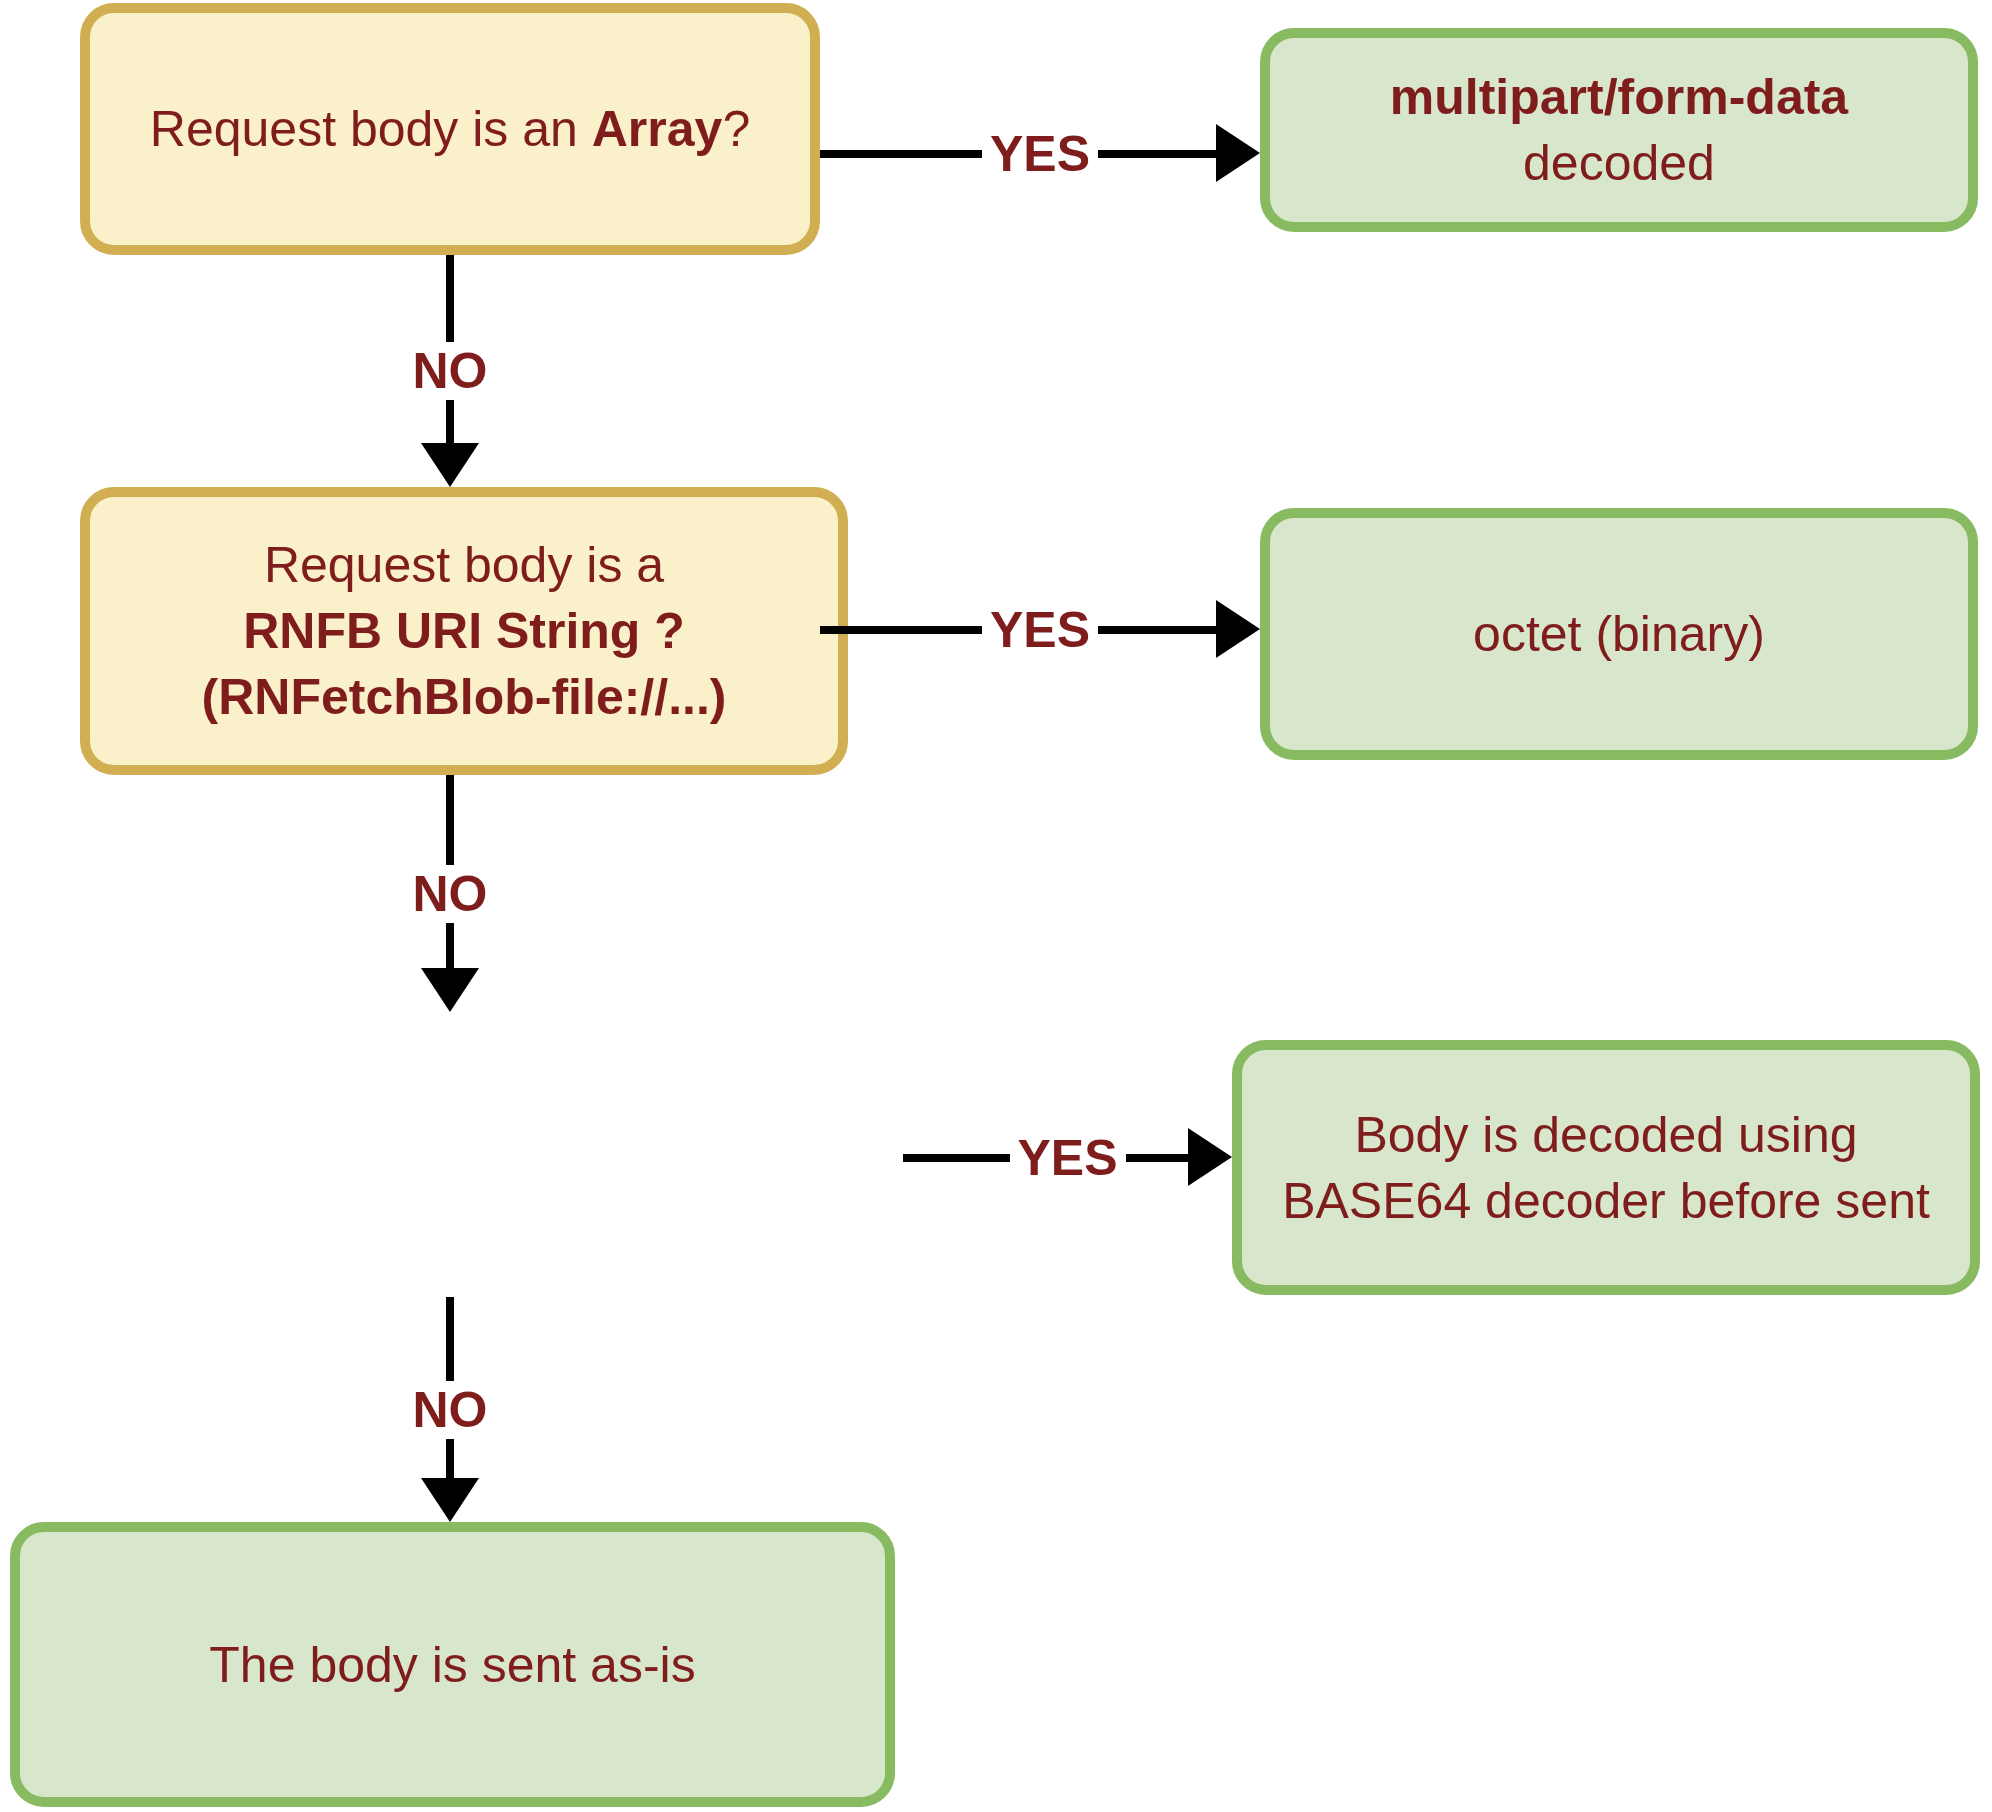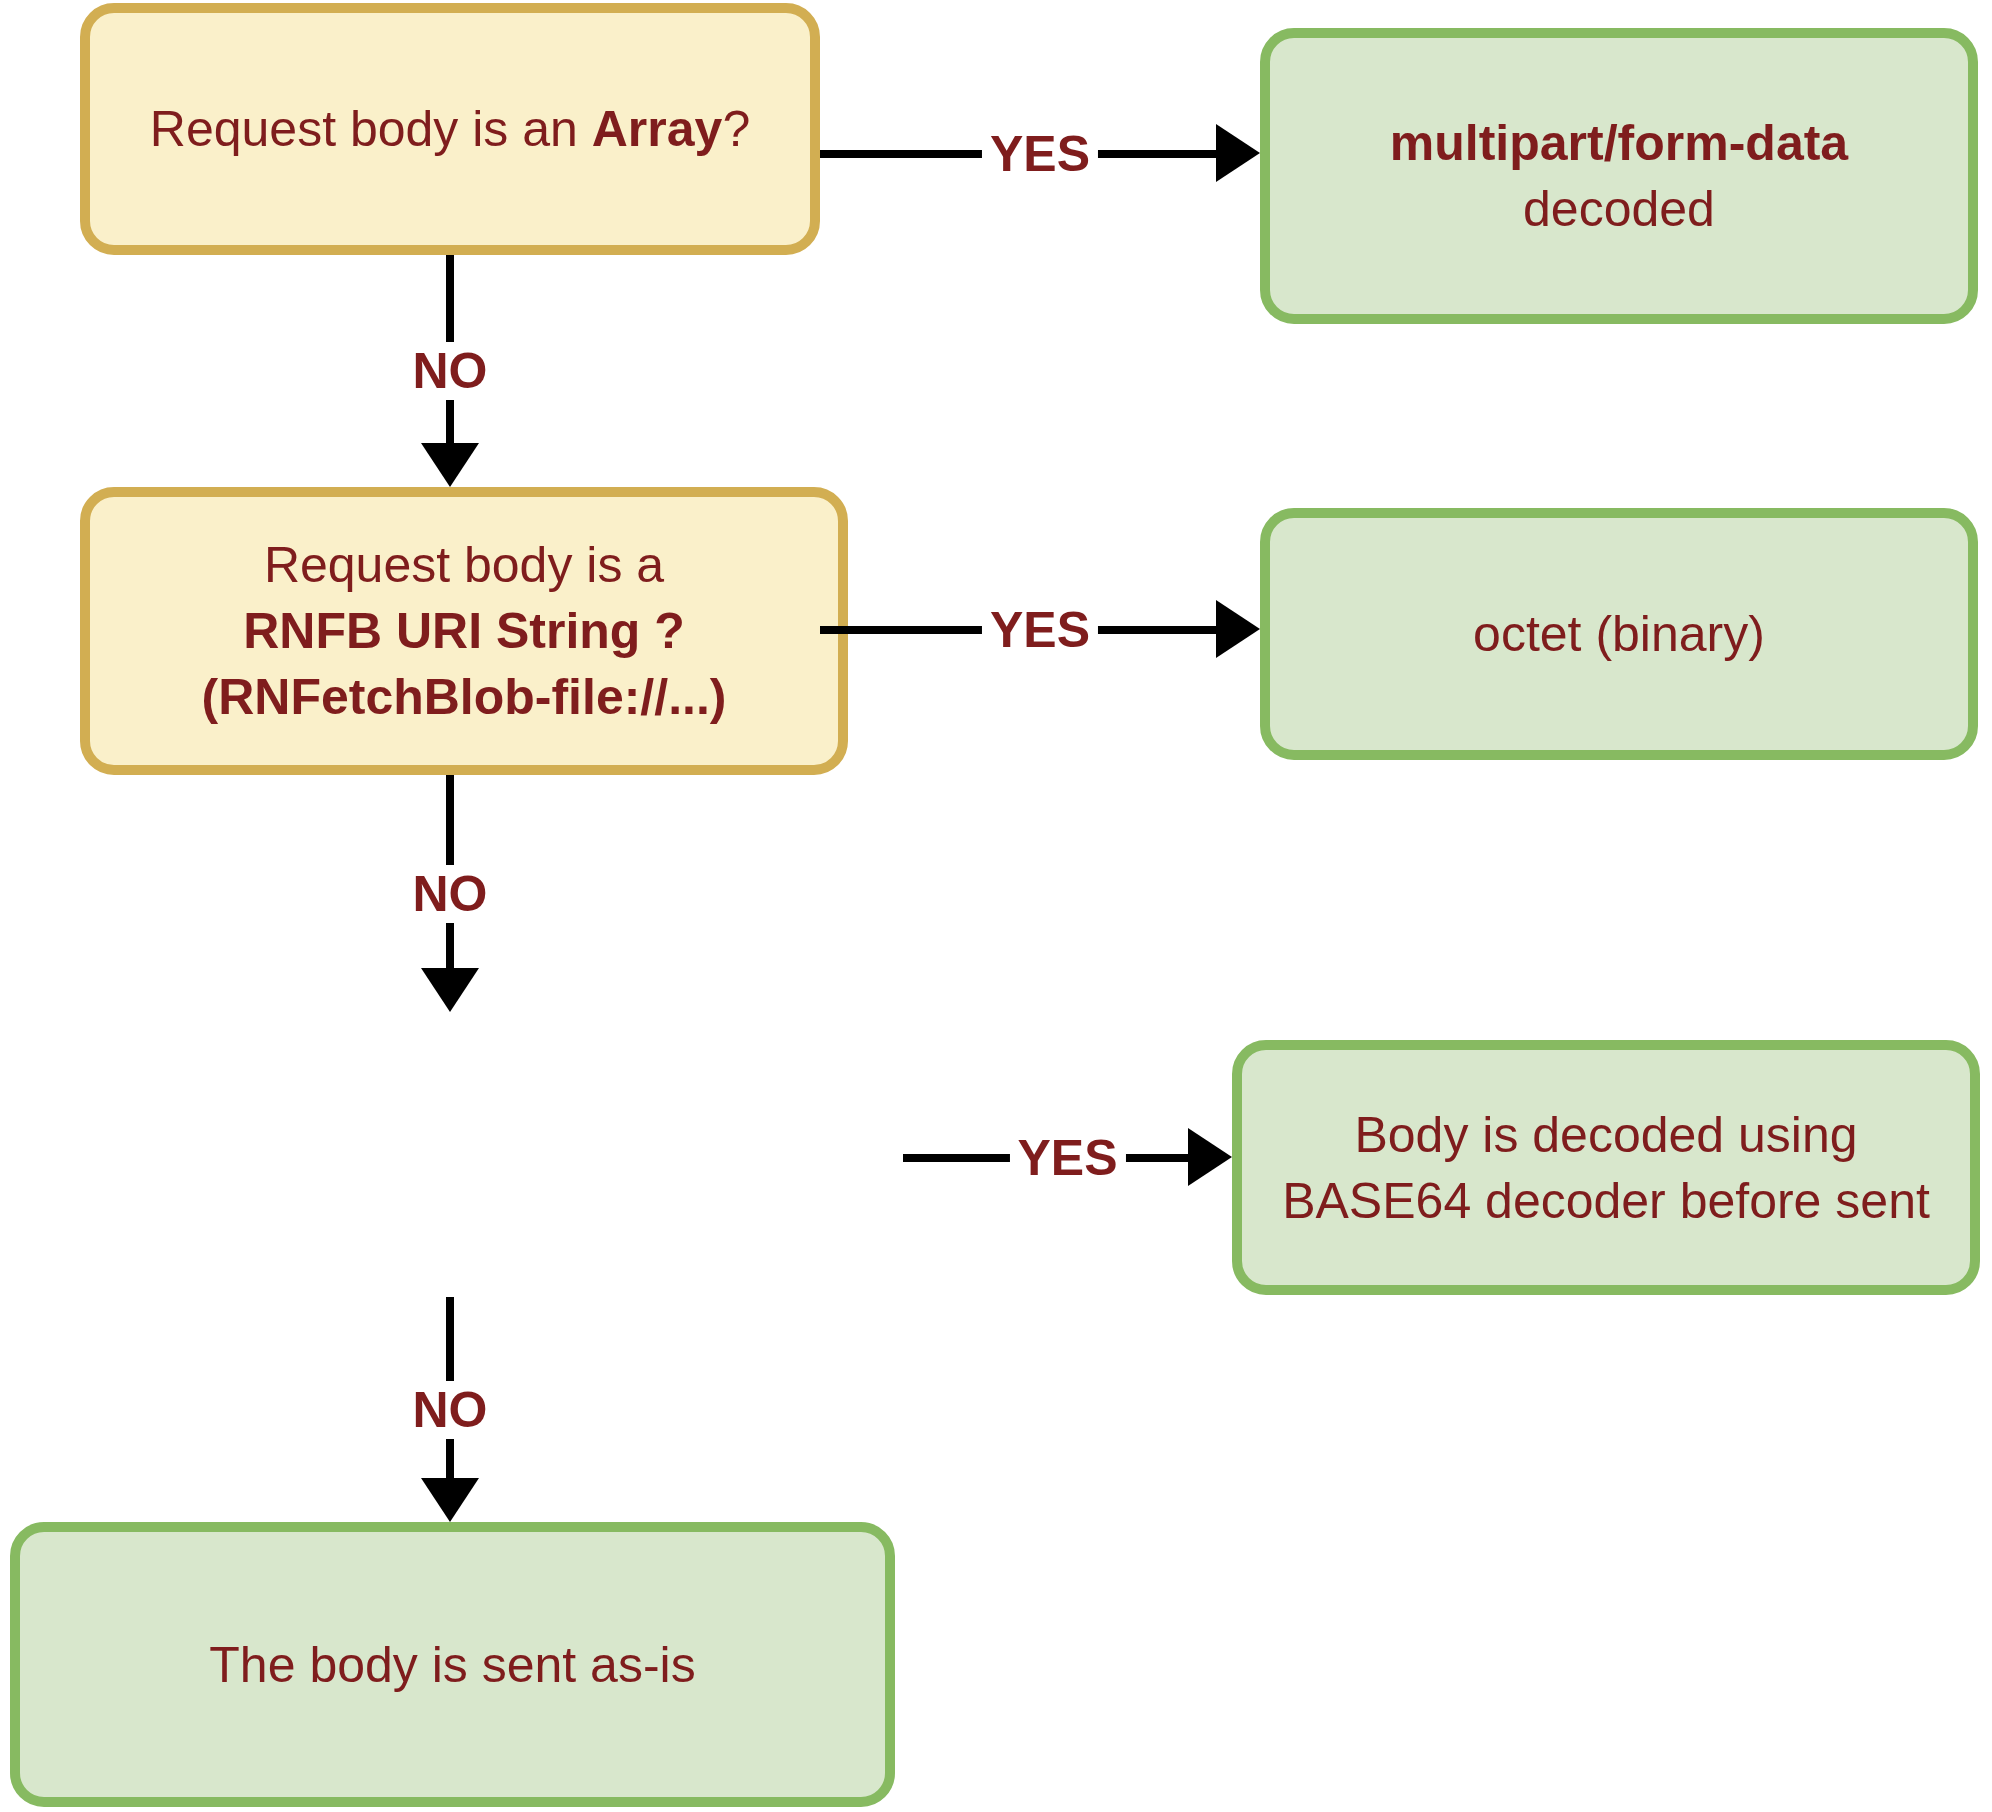--- a/index.html
+++ b/index.html
@@ -37,21 +37,21 @@
   .arrow-v .shaft { position:absolute; left:56px; top:0; bottom:38px; width:8px; background:var(--arrow,#000); }
   .arrow-v .head {
     position:absolute; bottom:0; left:31px; width:0; height:0;
     border-left:29px solid transparent; border-right:29px solid transparent;
     border-top:44px solid var(--arrow,#000);
   }
   .arrow-v .lbl { left:60px; top:50%; transform:translate(-50%,-50%); }
 
   
   #q1 { left:80px;   top:3px;    width:740px; height:252px; }
-  #a1 { left:1260px; top:28px;   width:718px; height:296px; }
+  #a1 { left:1260px; top:28px;   width:718px; height:204px; }
   #q2 { left:80px;   top:487px;  width:768px; height:288px; }
   #a2 { left:1260px; top:508px;  width:718px; height:252px; }
   #q3 { left:8px;    top:1012px; width:895px; height:285px; }
   #a3 { left:1232px; top:1040px; width:748px; height:255px; }
   #a4 { left:10px;   top:1522px; width:885px; height:285px; }
 
   
   #e1 { left:820px; top:122px;  width:440px; }
   #e2 { left:390px; top:255px;  height:232px; }
   #e3 { left:820px; top:598px;  width:440px; }

